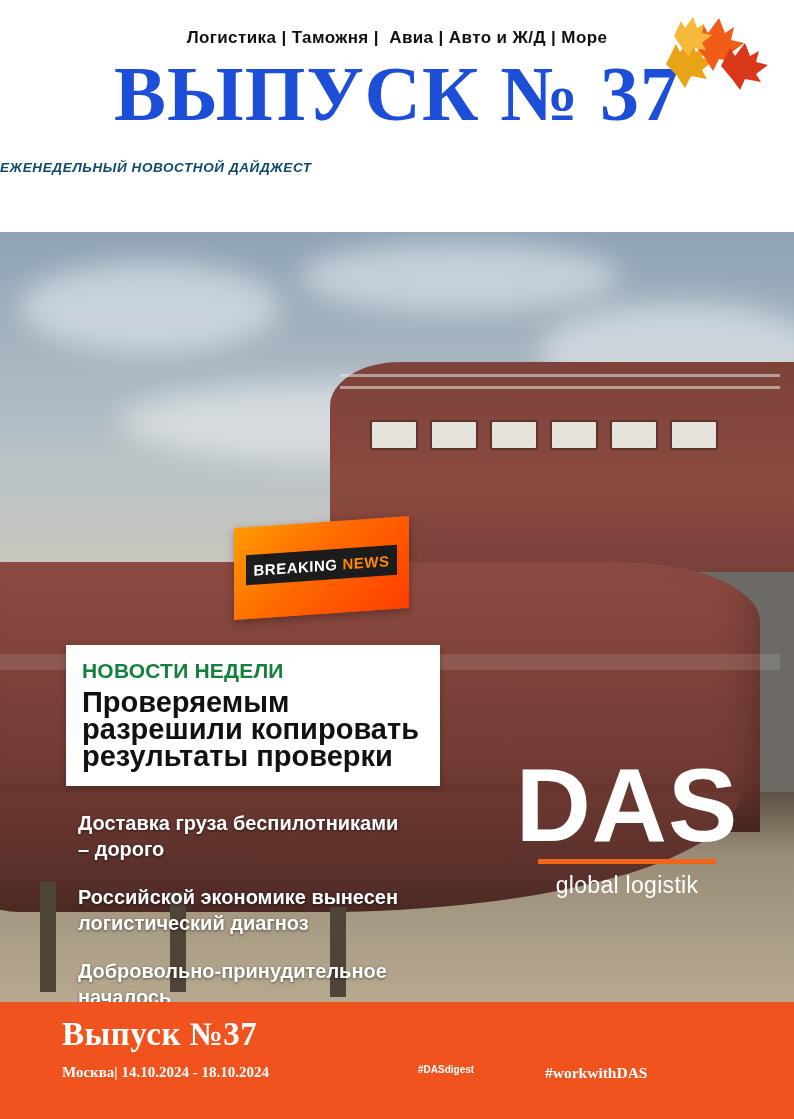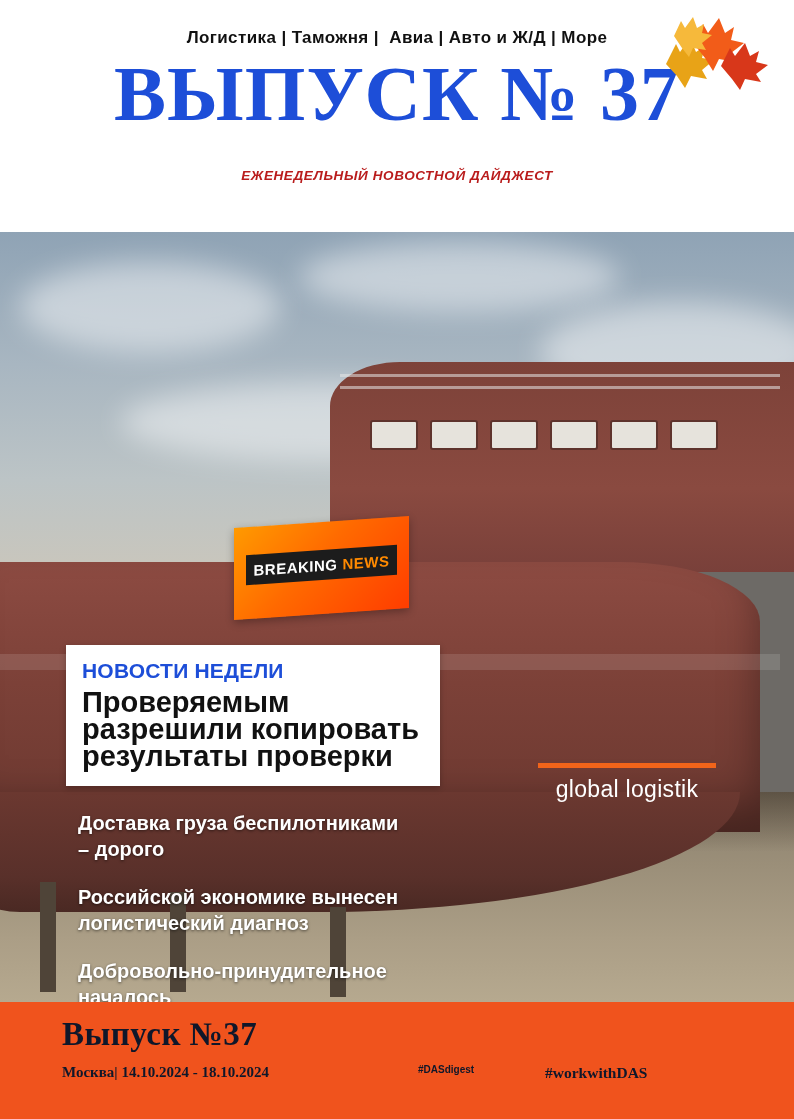--- a/index.html
+++ b/index.html
@@ -40,27 +40,26 @@
     text-align: center;
     font-family: "Liberation Serif", serif;
     font-weight: bold;
     font-size: 78px;
     line-height: 80px;
     color: #1d4ed8;
     margin-top: 6px;
     letter-spacing: 1px;
   }
   .subtitle {
-    text-align: center;
     font-size: 13.5px;
     font-style: italic;
     font-weight: bold;
-    color: #b91c1c;
+    color: #0c4a6e;
     letter-spacing: 0.6px;
-    margin-top: 34px;
+    margin-top: 26px;
   }
   .leaves {
     position: absolute;
     right: 18px;
     top: 6px;
     width: 150px;
     height: 110px;
     pointer-events: none;
   }
 
@@ -238,21 +237,21 @@
   .news-card {
     position: absolute;
     left: 66px;
     top: 413px;
     width: 342px;
     background: #ffffff;
     padding: 14px 16px 16px 16px;
     box-shadow: 0 2px 6px rgba(0,0,0,0.25);
   }
   .news-card .kicker {
-    color: #1d4ed8;
+    color: #15803d;
     font-size: 21px;
     font-weight: bold;
     letter-spacing: 0.2px;
   }
   .news-card .head {
     color: #111111;
     font-size: 29px;
     font-weight: bold;
     line-height: 27px;
     margin-top: 6px;
@@ -275,21 +274,21 @@
   }
 
   
   .footer {
     position: absolute;
     left: 0;
     bottom: 0;
     width: 794px;
     height: 117px;
     background: #f0531d;
-    color: #0f172a;
+    color: #ffffff;
   }
   .footer-issue {
     position: absolute;
     left: 62px;
     top: 14px;
     font-family: "Liberation Serif", serif;
     font-size: 33px;
     font-weight: bold;
     letter-spacing: 0.5px;
   }
@@ -391,20 +390,21 @@
     </div>
 
     <div class="headlines">
       <div class="item">Доставка груза беспилотниками – дорого</div>
       <div class="item">Российской экономике вынесен логистический диагноз</div>
       <div class="item">Добровольно-принудительное началось</div>
 
     </div>
 
     <div class="das-logo">
+      <div class="das-word">DAS</div>
       <div class="das-rule"></div>
       <div class="das-sub">global logistik</div>
     </div>
 
   </div>
 
   <div class="footer">
     <div class="footer-issue">Выпуск №37</div>
     <div class="footer-date">Москва| 14.10.2024 - 18.10.2024</div>
     <div class="footer-tag1">#DASdigest</div>

